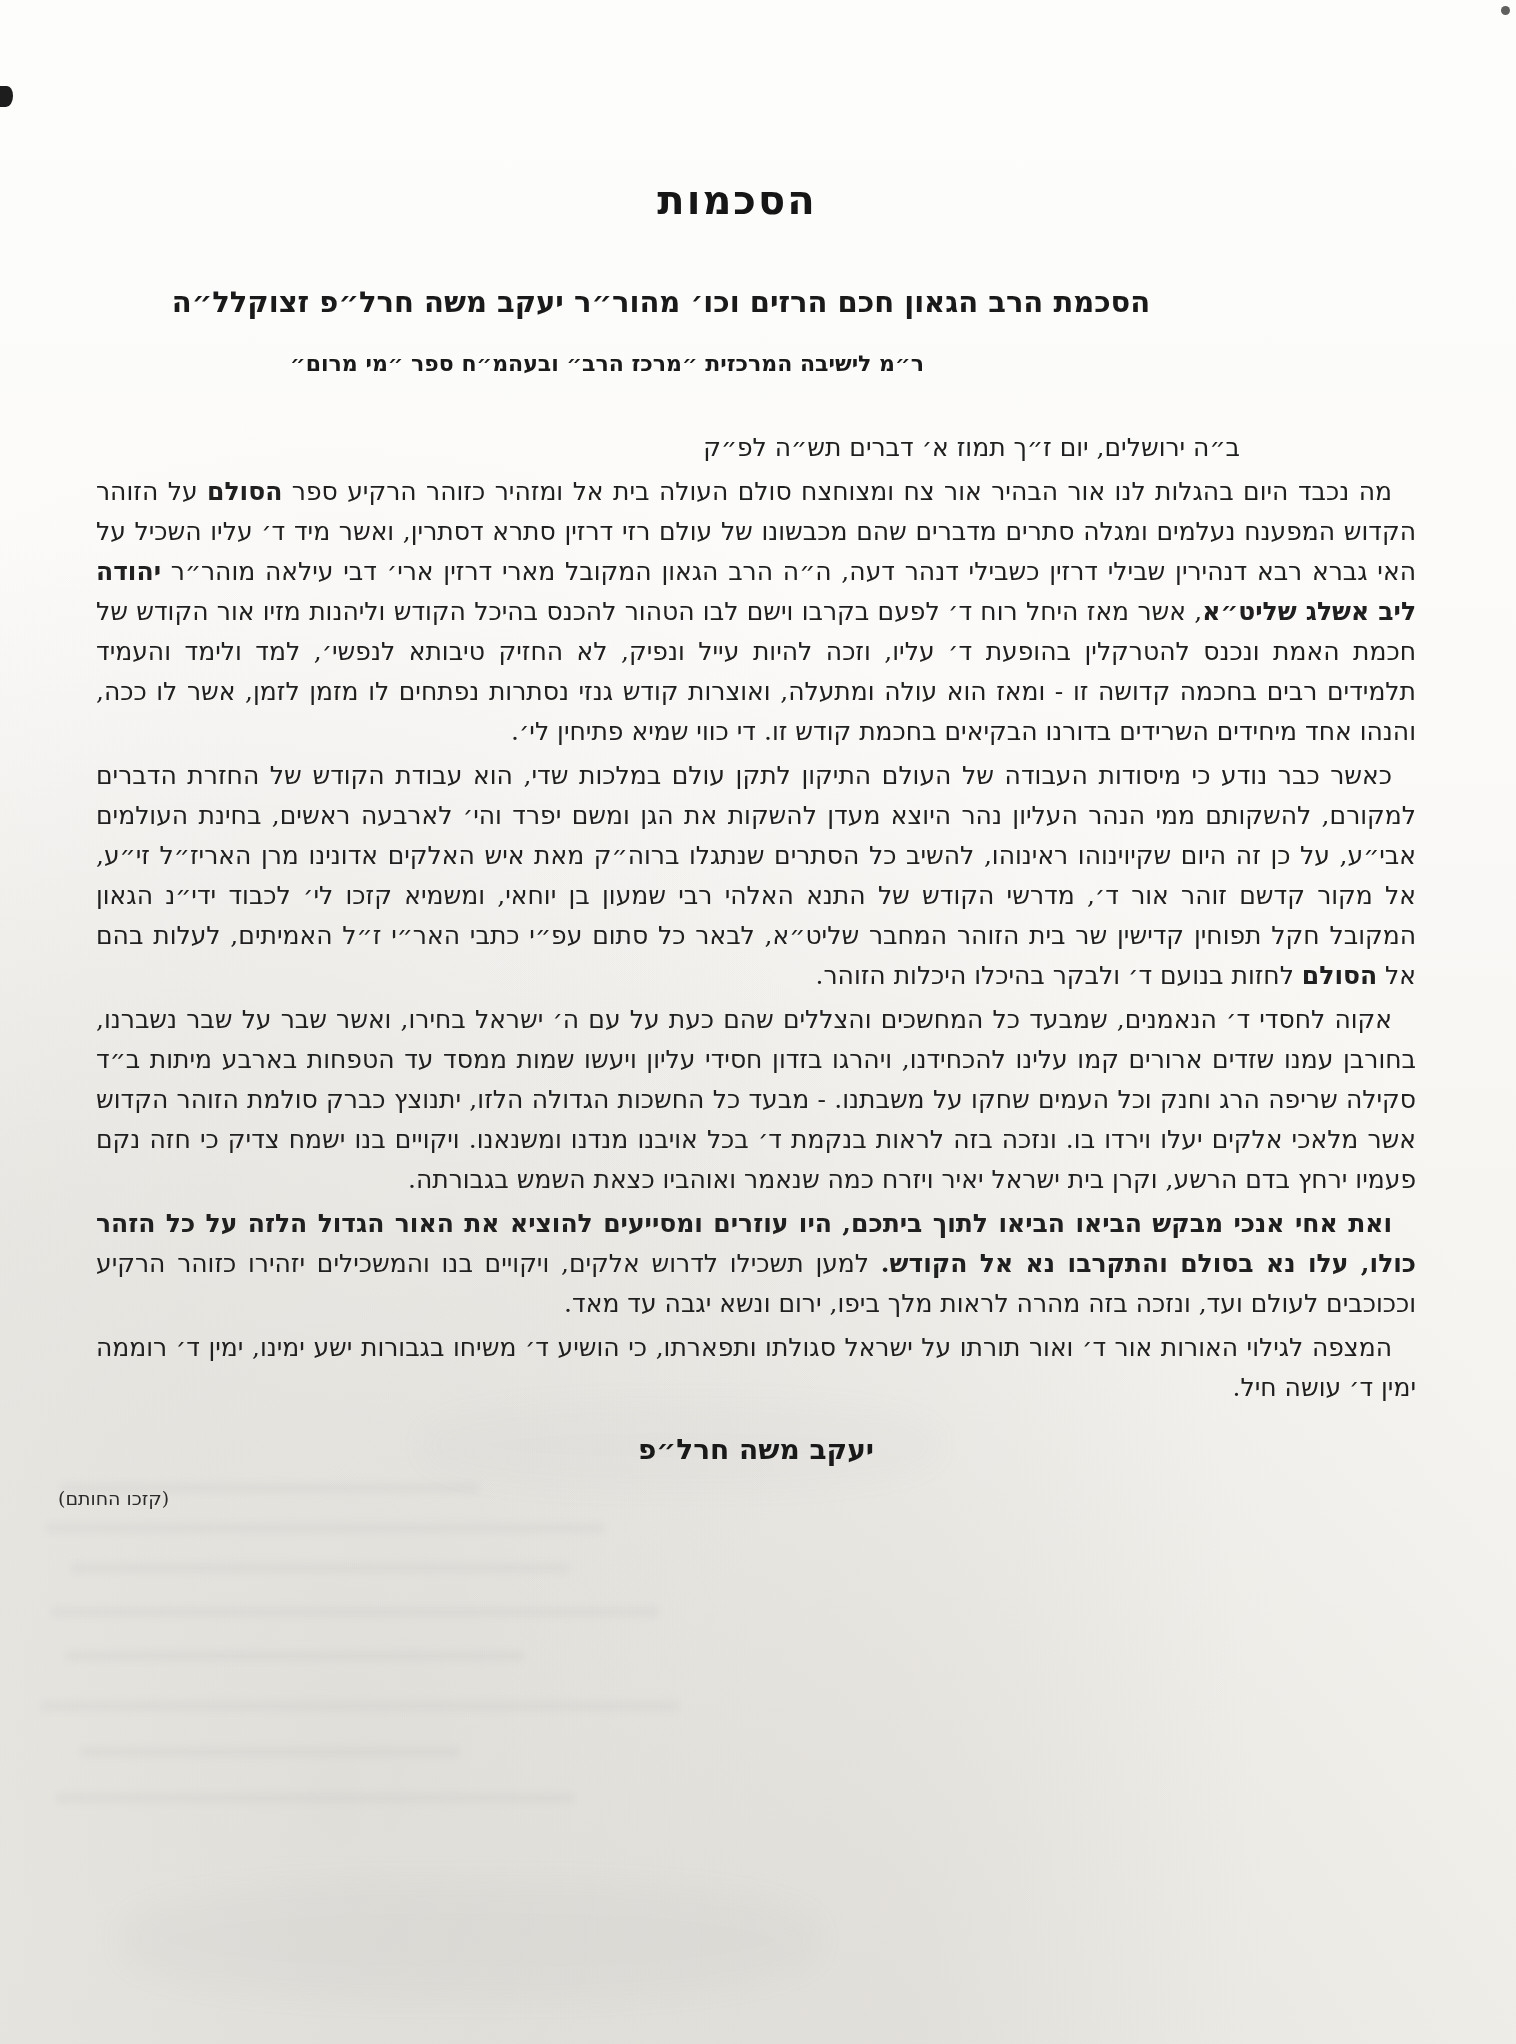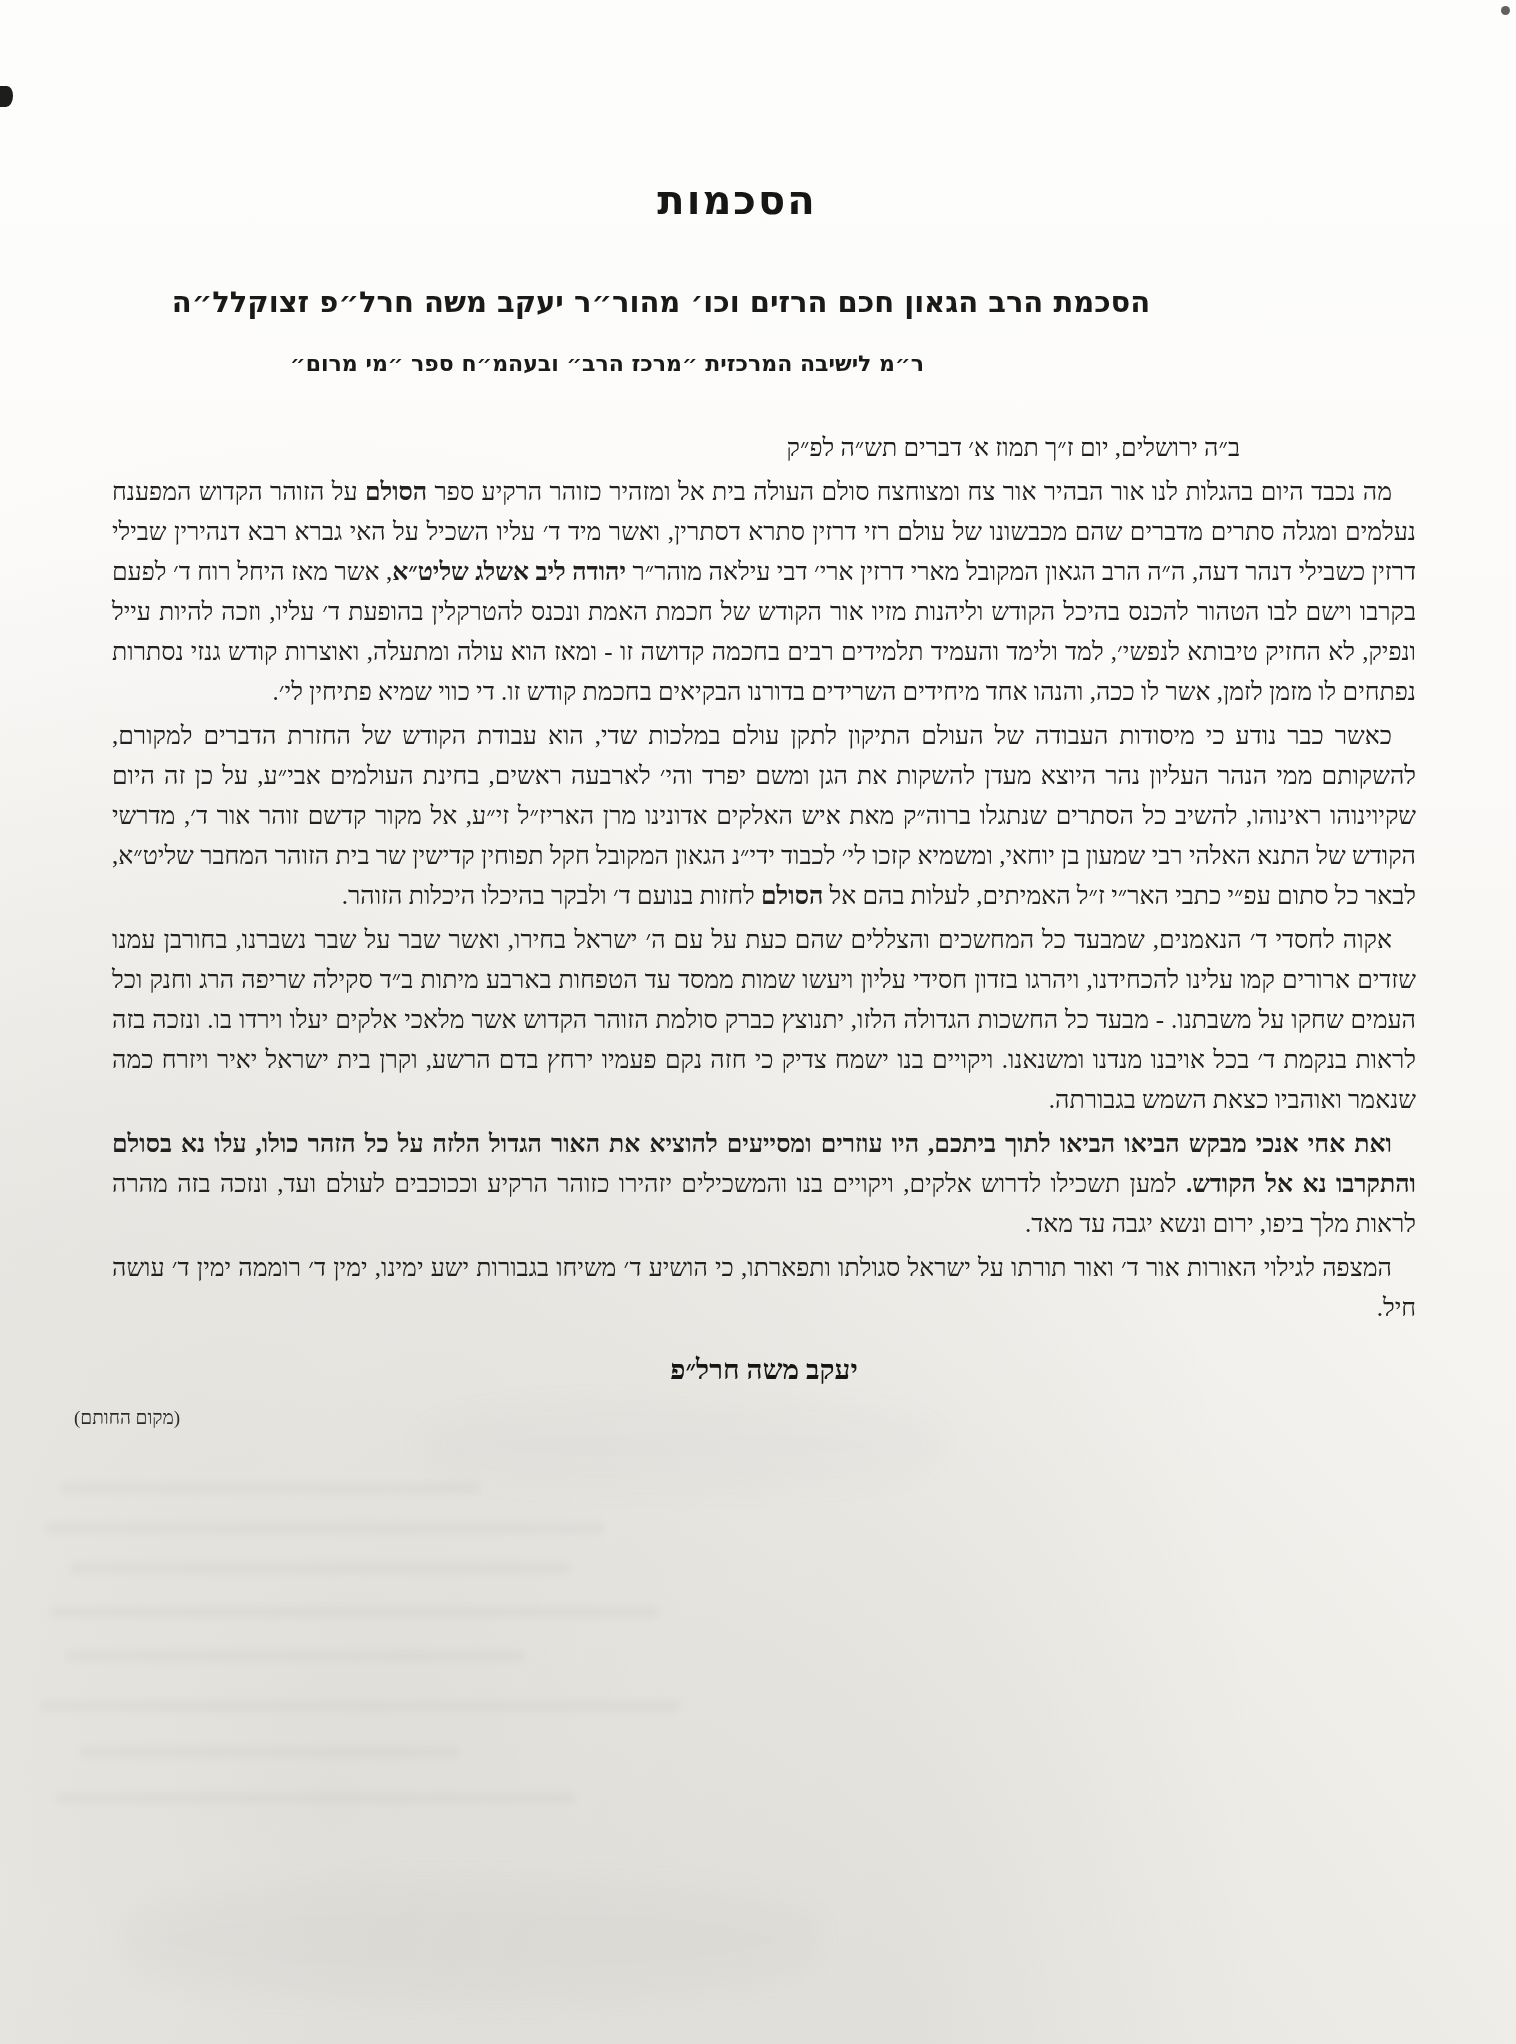--- a/index.html
+++ b/index.html
@@ -21,23 +21,23 @@
   .heading{
     position:absolute;top:285px;left:-97px;width:100%;
     text-align:center;font-size:29px;font-weight:bold;color:#1a1a1a;
   }
   .subheading{
     position:absolute;top:350px;left:-151px;width:100%;
     text-align:center;font-size:22px;font-weight:bold;color:#1a1a1a;
   }
 
   .body-block{
-    position:absolute;top:428px;right:96px;left:108px;
+    position:absolute;top:428px;right:96px;left:92px;
     direction:rtl;text-align:justify;text-justify:inter-word;
-    font-size:25px;line-height:40px;color:#202020;font-family:Liberation Serif, serif;
+    font-size:25px;line-height:40px;color:#202020;
   }
   .dateline{margin:0;padding-right:180px;text-align:right;}
   .para{margin:4px;text-indent:24px;}
   .b{font-weight:bold;}
 
   .signature{
     margin-top:22px;text-align:center;font-size:28px;font-weight:bold;color:#151515;
     text-indent:0;
   }
   .seal-note{
@@ -66,21 +66,21 @@
   <div class="body-block">
     <p class="dateline">ב״ה ירושלים, יום ז״ך תמוז א׳ דברים תש״ה לפ״ק</p>
     <div id="paragraphs">
         <p class="para"><span>מה נכבד היום בהגלות לנו אור הבהיר אור צח ומצוחצח סולם העולה בית אל ומזהיר כזוהר הרקיע ספר </span><span class="b">הסולם</span><span> על הזוהר הקדוש המפענח נעלמים ומגלה סתרים מדברים שהם מכבשונו של עולם רזי דרזין סתרא דסתרין, ואשר מיד ד׳ עליו השכיל על האי גברא רבא דנהירין שבילי דרזין כשבילי דנהר דעה, ה״ה הרב הגאון המקובל מארי דרזין ארי׳ דבי עילאה מוהר״ר </span><span class="b">יהודה ליב אשלג שליט״א</span><span>, אשר מאז היחל רוח ד׳ לפעם בקרבו וישם לבו הטהור להכנס בהיכל הקודש וליהנות מזיו אור הקודש של חכמת האמת ונכנס להטרקלין בהופעת ד׳ עליו, וזכה להיות עייל ונפיק, לא החזיק טיבותא לנפשי׳, למד ולימד והעמיד תלמידים רבים בחכמה קדושה זו - ומאז הוא עולה ומתעלה, ואוצרות קודש גנזי נסתרות נפתחים לו מזמן לזמן, אשר לו ככה, והנהו אחד מיחידים השרידים בדורנו הבקיאים בחכמת קודש זו. די כווי שמיא פתיחין לי׳.</span></p>
         <p class="para"><span>כאשר כבר נודע כי מיסודות העבודה של העולם התיקון לתקן עולם במלכות שדי, הוא עבודת הקודש של החזרת הדברים למקורם, להשקותם ממי הנהר העליון נהר היוצא מעדן להשקות את הגן ומשם יפרד והי׳ לארבעה ראשים, בחינת העולמים אבי״ע, על כן זה היום שקיוינוהו ראינוהו, להשיב כל הסתרים שנתגלו ברוה״ק מאת איש האלקים אדונינו מרן האריז״ל זי״ע, אל מקור קדשם זוהר אור ד׳, מדרשי הקודש של התנא האלהי רבי שמעון בן יוחאי, ומשמיא קזכו לי׳ לכבוד ידי״נ הגאון המקובל חקל תפוחין קדישין שר בית הזוהר המחבר שליט״א, לבאר כל סתום עפ״י כתבי האר״י ז״ל האמיתים, לעלות בהם אל </span><span class="b">הסולם</span><span> לחזות בנועם ד׳ ולבקר בהיכלו היכלות הזוהר.</span></p>
         <p class="para"><span>אקוה לחסדי ד׳ הנאמנים, שמבעד כל המחשכים והצללים שהם כעת על עם ה׳ ישראל בחירו, ואשר שבר על שבר נשברנו, בחורבן עמנו שזדים ארורים קמו עלינו להכחידנו, ויהרגו בזדון חסידי עליון ויעשו שמות ממסד עד הטפחות בארבע מיתות ב״ד סקילה שריפה הרג וחנק וכל העמים שחקו על משבתנו. - מבעד כל החשכות הגדולה הלזו, יתנוצץ כברק סולמת הזוהר הקדוש אשר מלאכי אלקים יעלו וירדו בו. ונזכה בזה לראות בנקמת ד׳ בכל אויבנו מנדנו ומשנאנו. ויקויים בנו ישמח צדיק כי חזה נקם פעמיו ירחץ בדם הרשע, וקרן בית ישראל יאיר ויזרח כמה שנאמר ואוהביו כצאת השמש בגבורתה.</span></p>
         <p class="para"><span class="b">ואת אחי אנכי מבקש הביאו הביאו לתוך ביתכם, היו עוזרים ומסייעים להוציא את האור הגדול הלזה על כל הזהר כולו, עלו נא בסולם והתקרבו נא אל הקודש.</span><span> למען תשכילו לדרוש אלקים, ויקויים בנו והמשכילים יזהירו כזוהר הרקיע וככוכבים לעולם ועד, ונזכה בזה מהרה לראות מלך ביפו, ירום ונשא יגבה עד מאד.</span></p>
         <p class="para"><span>המצפה לגילוי האורות אור ד׳ ואור תורתו על ישראל סגולתו ותפארתו, כי הושיע ד׳ משיחו בגבורות ישע ימינו, ימין ד׳ רוממה ימין ד׳ עושה חיל.</span></p>
       </div>
     <div class="signature">יעקב משה חרל״פ</div>
-    <div class="seal-note">(מקום החותם)</div>
+    <div class="seal-note">(קזכו החותם)</div>
   </div>
 
   <div class="speck tl"></div>
   <div class="speck tr"></div>
 
   <div>
     <div class="ghost" style="left:60px;top:1482px;width:420px;"></div>
     <div class="ghost" style="left:45px;top:1522px;width:560px;"></div>
     <div class="ghost" style="left:70px;top:1562px;width:500px;"></div>
     <div class="ghost" style="left:50px;top:1606px;width:610px;"></div>

